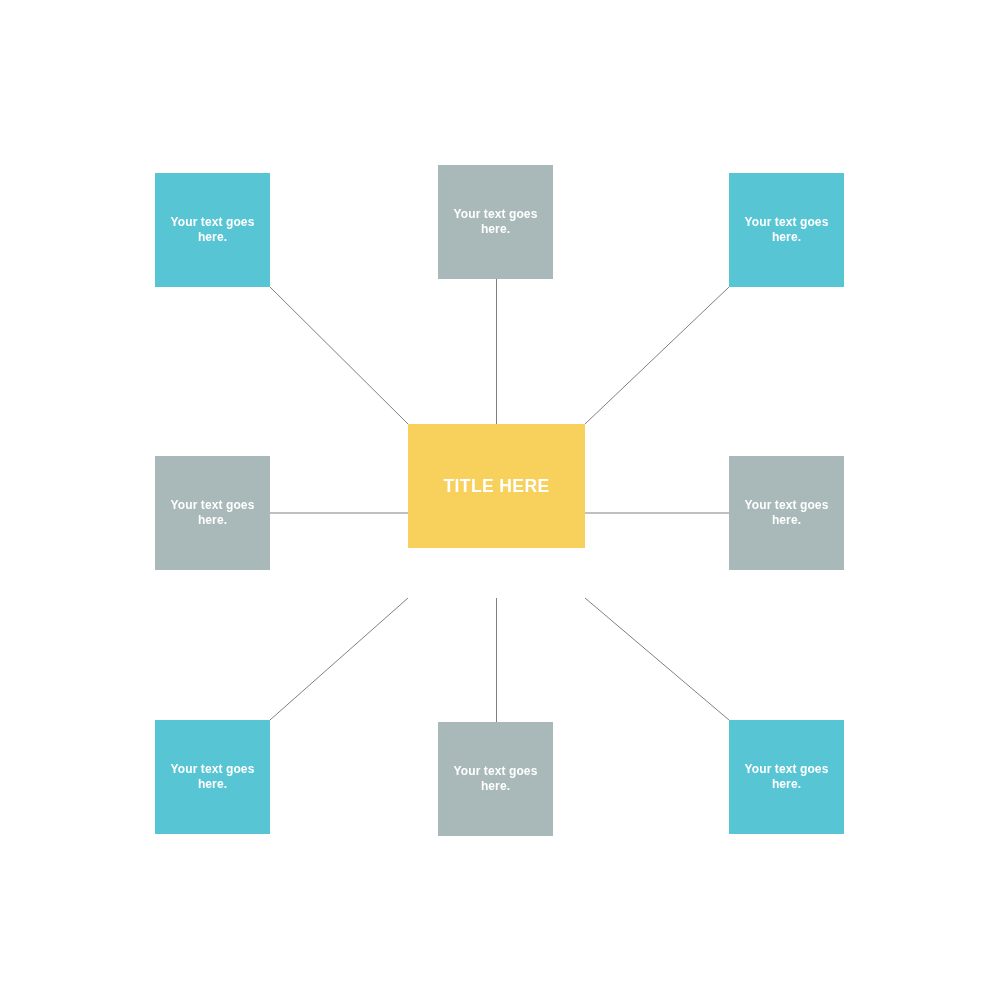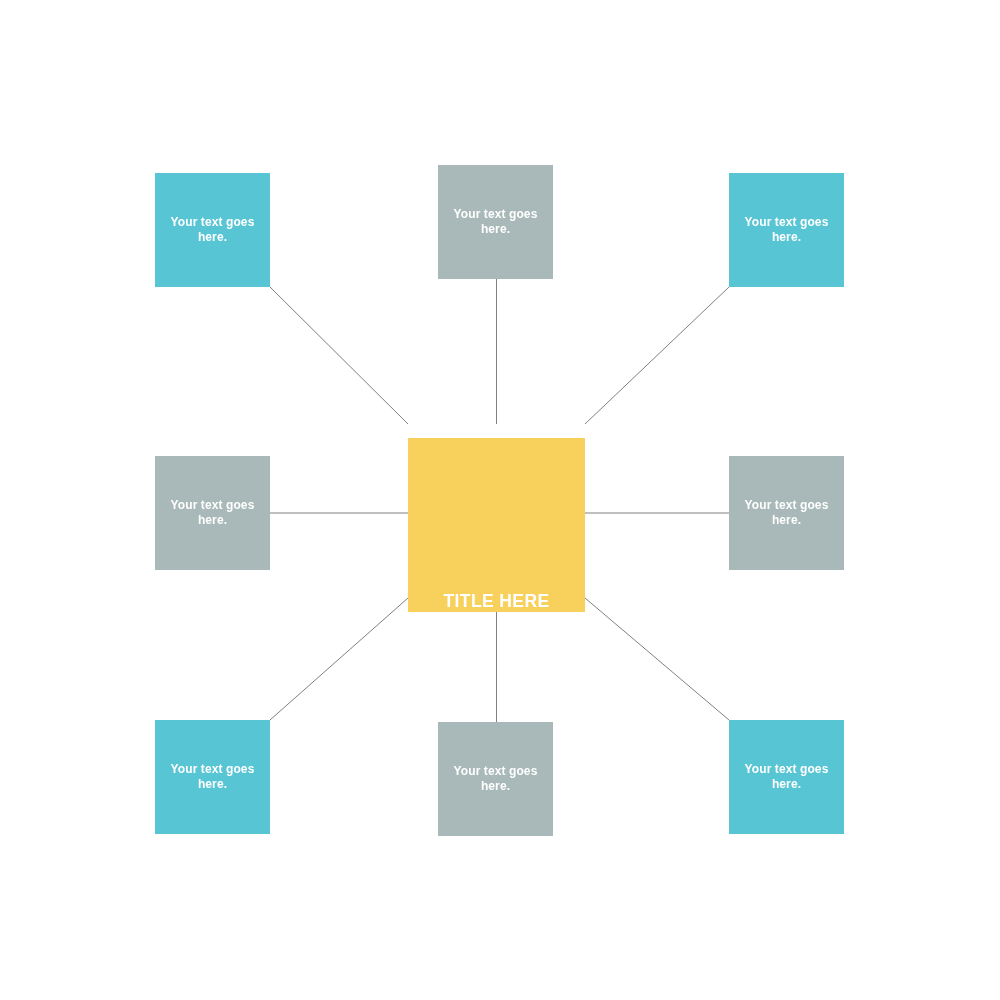--- a/index.html
+++ b/index.html
@@ -40,25 +40,24 @@
     display: block;
     width: 100%;
     padding: 0 8px;
     box-sizing: border-box;
     white-space: pre-line;
     line-height: 1.28;
   }
   
   .node-center {
     left: 408px;
-    top: 438px;
+    top: 424px;
     width: 177px;
-    height: 174px;
+    height: 124px;
     background: #f8d05c;
-    align-items: flex-end;
   }
   .node-center .node-label {
     font-size: 17.5px;
     font-weight: bold;
     letter-spacing: 0.4px;
   }
   
   .node-sat {
     width: 115px;
     height: 114px;

